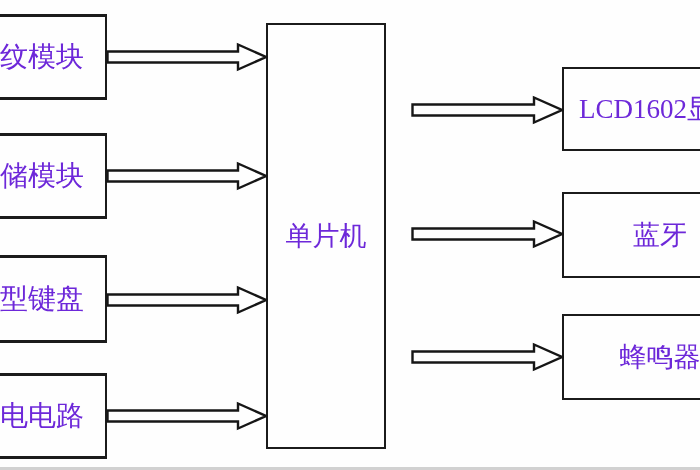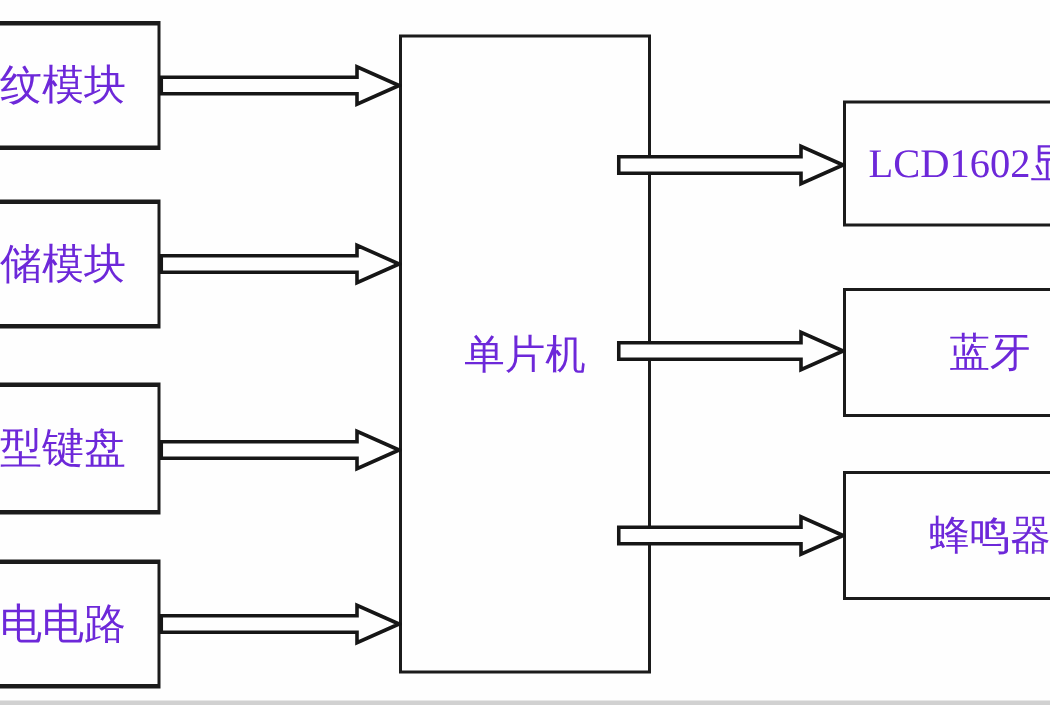--- a/index.html
+++ b/index.html
@@ -37,21 +37,21 @@
     font-size: 28px;
     padding-left: 30px;
   }
   #input-box-1 { top: 14px;  height: 86px; }
   #input-box-2 { top: 133px; height: 86px; }
   #input-box-3 { top: 255px; height: 88px; }
   #input-box-4 { top: 373px; height: 86px; }
   #center-box {
     left: 266px;
     top: 23px;
-    width: 168px;
+    width: 120px;
     height: 426px;
     flex-direction: column;
     text-align: center;
   }
   #center-box .label {
     font-size: 27px;
     line-height: 32px;
   }
   .output-box {
     left: 562px;

